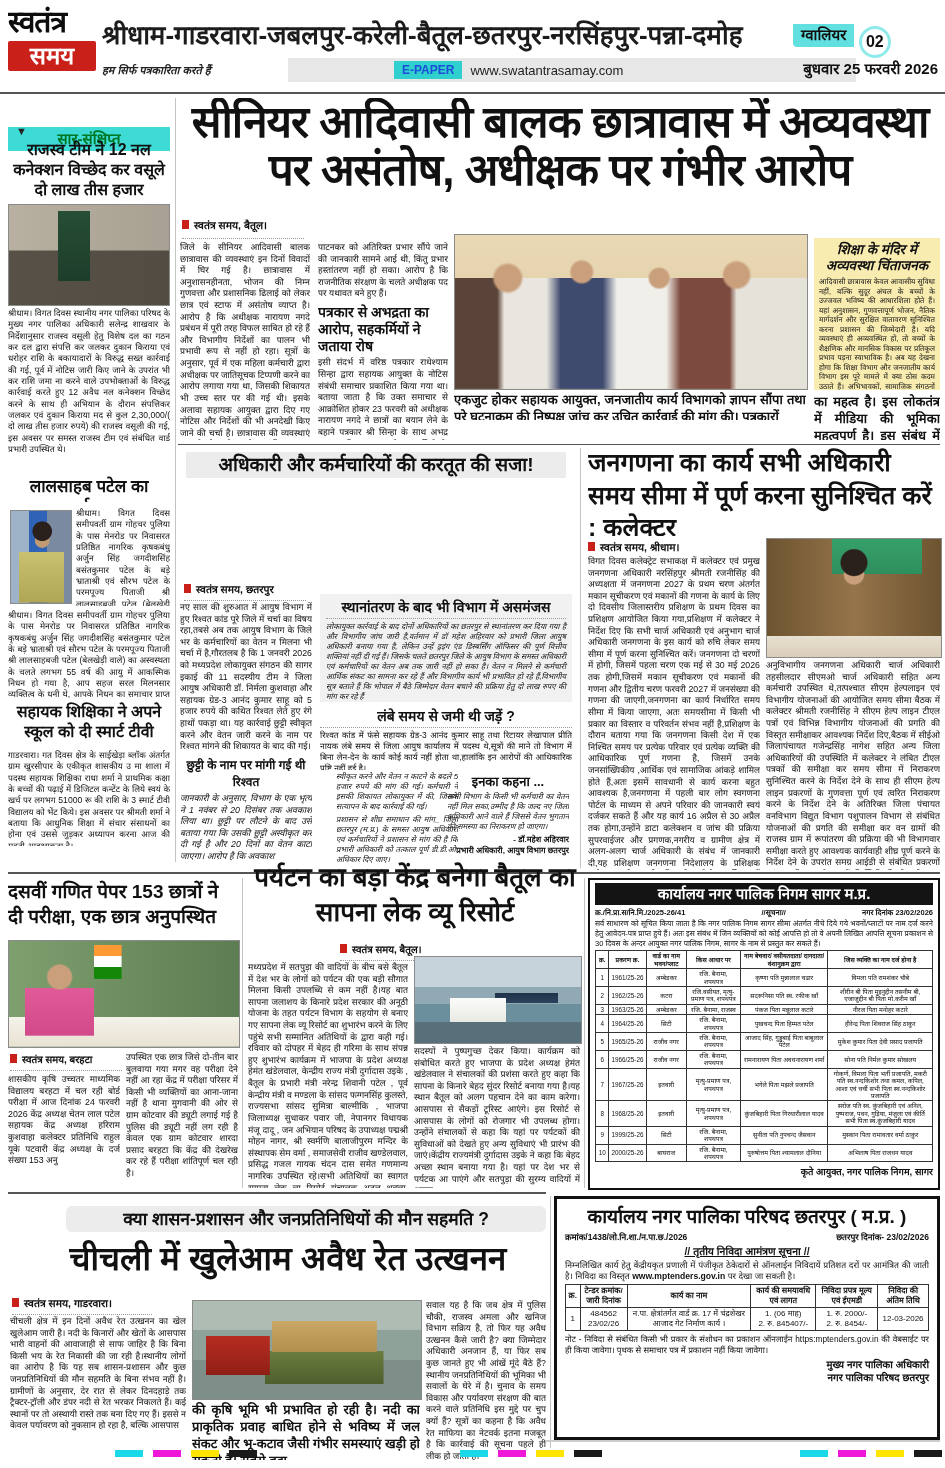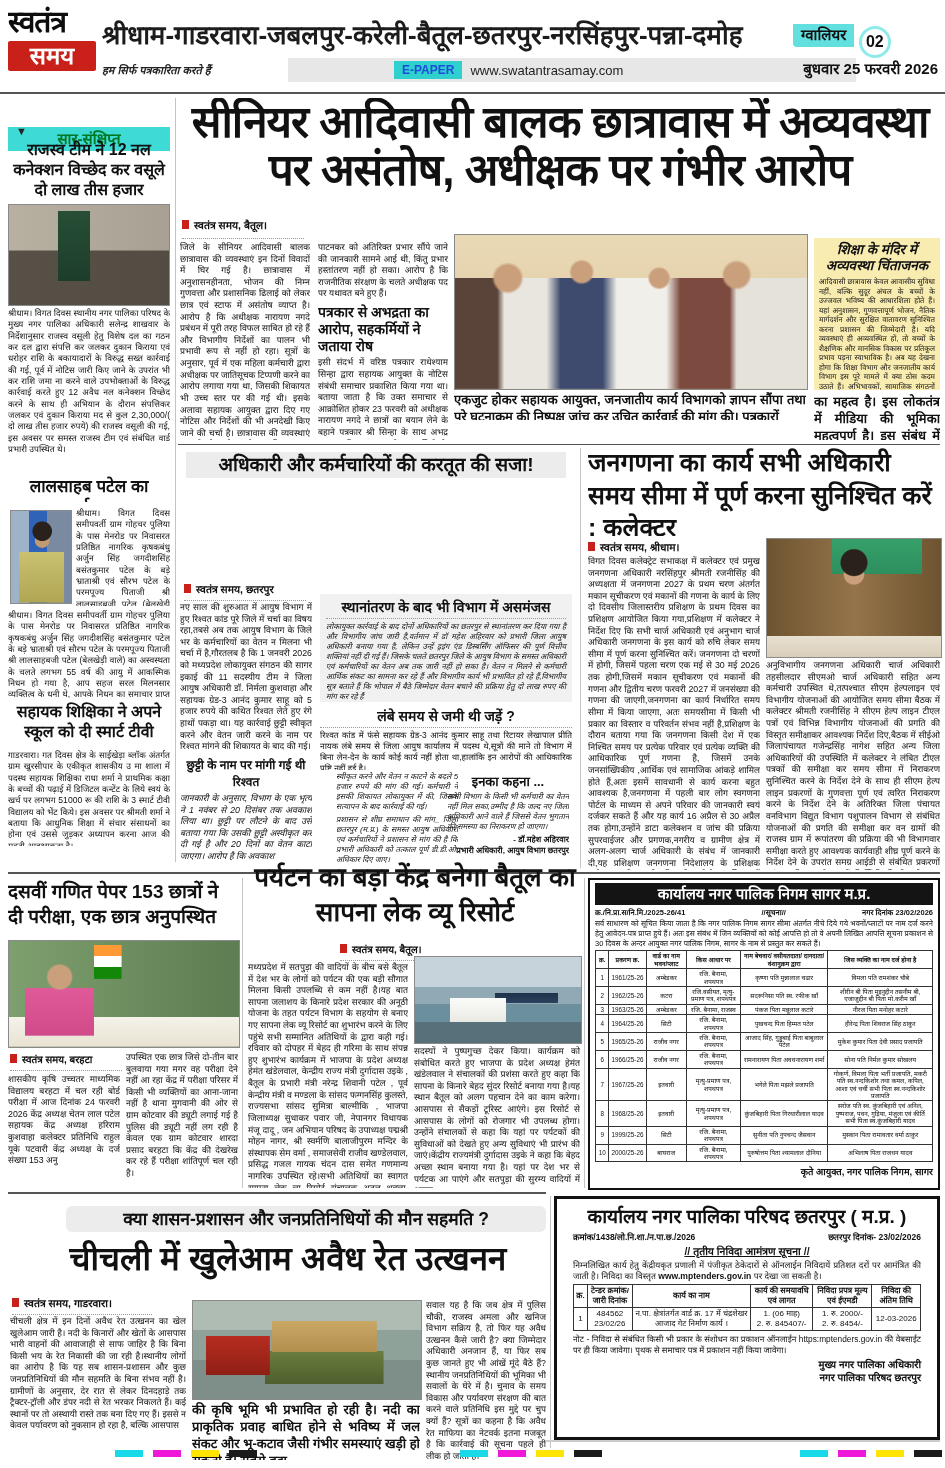--- a/index.html
+++ b/index.html
@@ -87,21 +87,21 @@
     linear-gradient(#20324a,#2c425e) 78% 48%/38% 12% no-repeat,
     linear-gradient(180deg,#c6d3da 0 35%,#91a8b5 35% 55%,#6b8f9c 55% 75%,#58707a 75%);}
   .ph-tractor{background:
     linear-gradient(#b72c20,#8f1f16) 8% 60%/28% 40% no-repeat,
     linear-gradient(#c9a765,#b38f4e) 64% 30%/46% 32% no-repeat,
     linear-gradient(#6b7d3e,#4e5e2e) 66% 78%/52% 34% no-repeat,
     linear-gradient(180deg,#aebcb4 0 30%,#8fa29a 30% 60%,#7d8f88 60%);}
 
   
   .notice{border:2px solid #111;background:#fff;padding:3px 5px;box-sizing:border-box;}
-  .notice2{border:3px solid #111;background:#fff;padding:4px 16px;box-sizing:border-box;}
+  .notice2{border:3px solid #111;background:#fff;padding:4px 8px;box-sizing:border-box;}
   .ntitle-bar{background:#141414;color:#fff;font-size:15px;font-weight:bold;text-align:center;line-height:22px;}
   .ntitle{font-size:19px;font-weight:bold;text-align:center;}
   .refline{display:flex;justify-content:space-between;font-weight:bold;margin:2px 0;}
   .sagar .refline{font-size:7.5px;}
   .chh .refline{font-size:8.5px;}
   .nintro{text-align:justify;line-height:1.3;}
   .sagar .nintro{font-size:7.5px;}
   .chh .nintro{font-size:8.6px;}
   table.ntab{width:100%;border-collapse:collapse;table-layout:fixed;margin-top:2px;}
   table.ntab th,table.ntab td{border:1px solid #333;padding:1px 2px;text-align:center;

